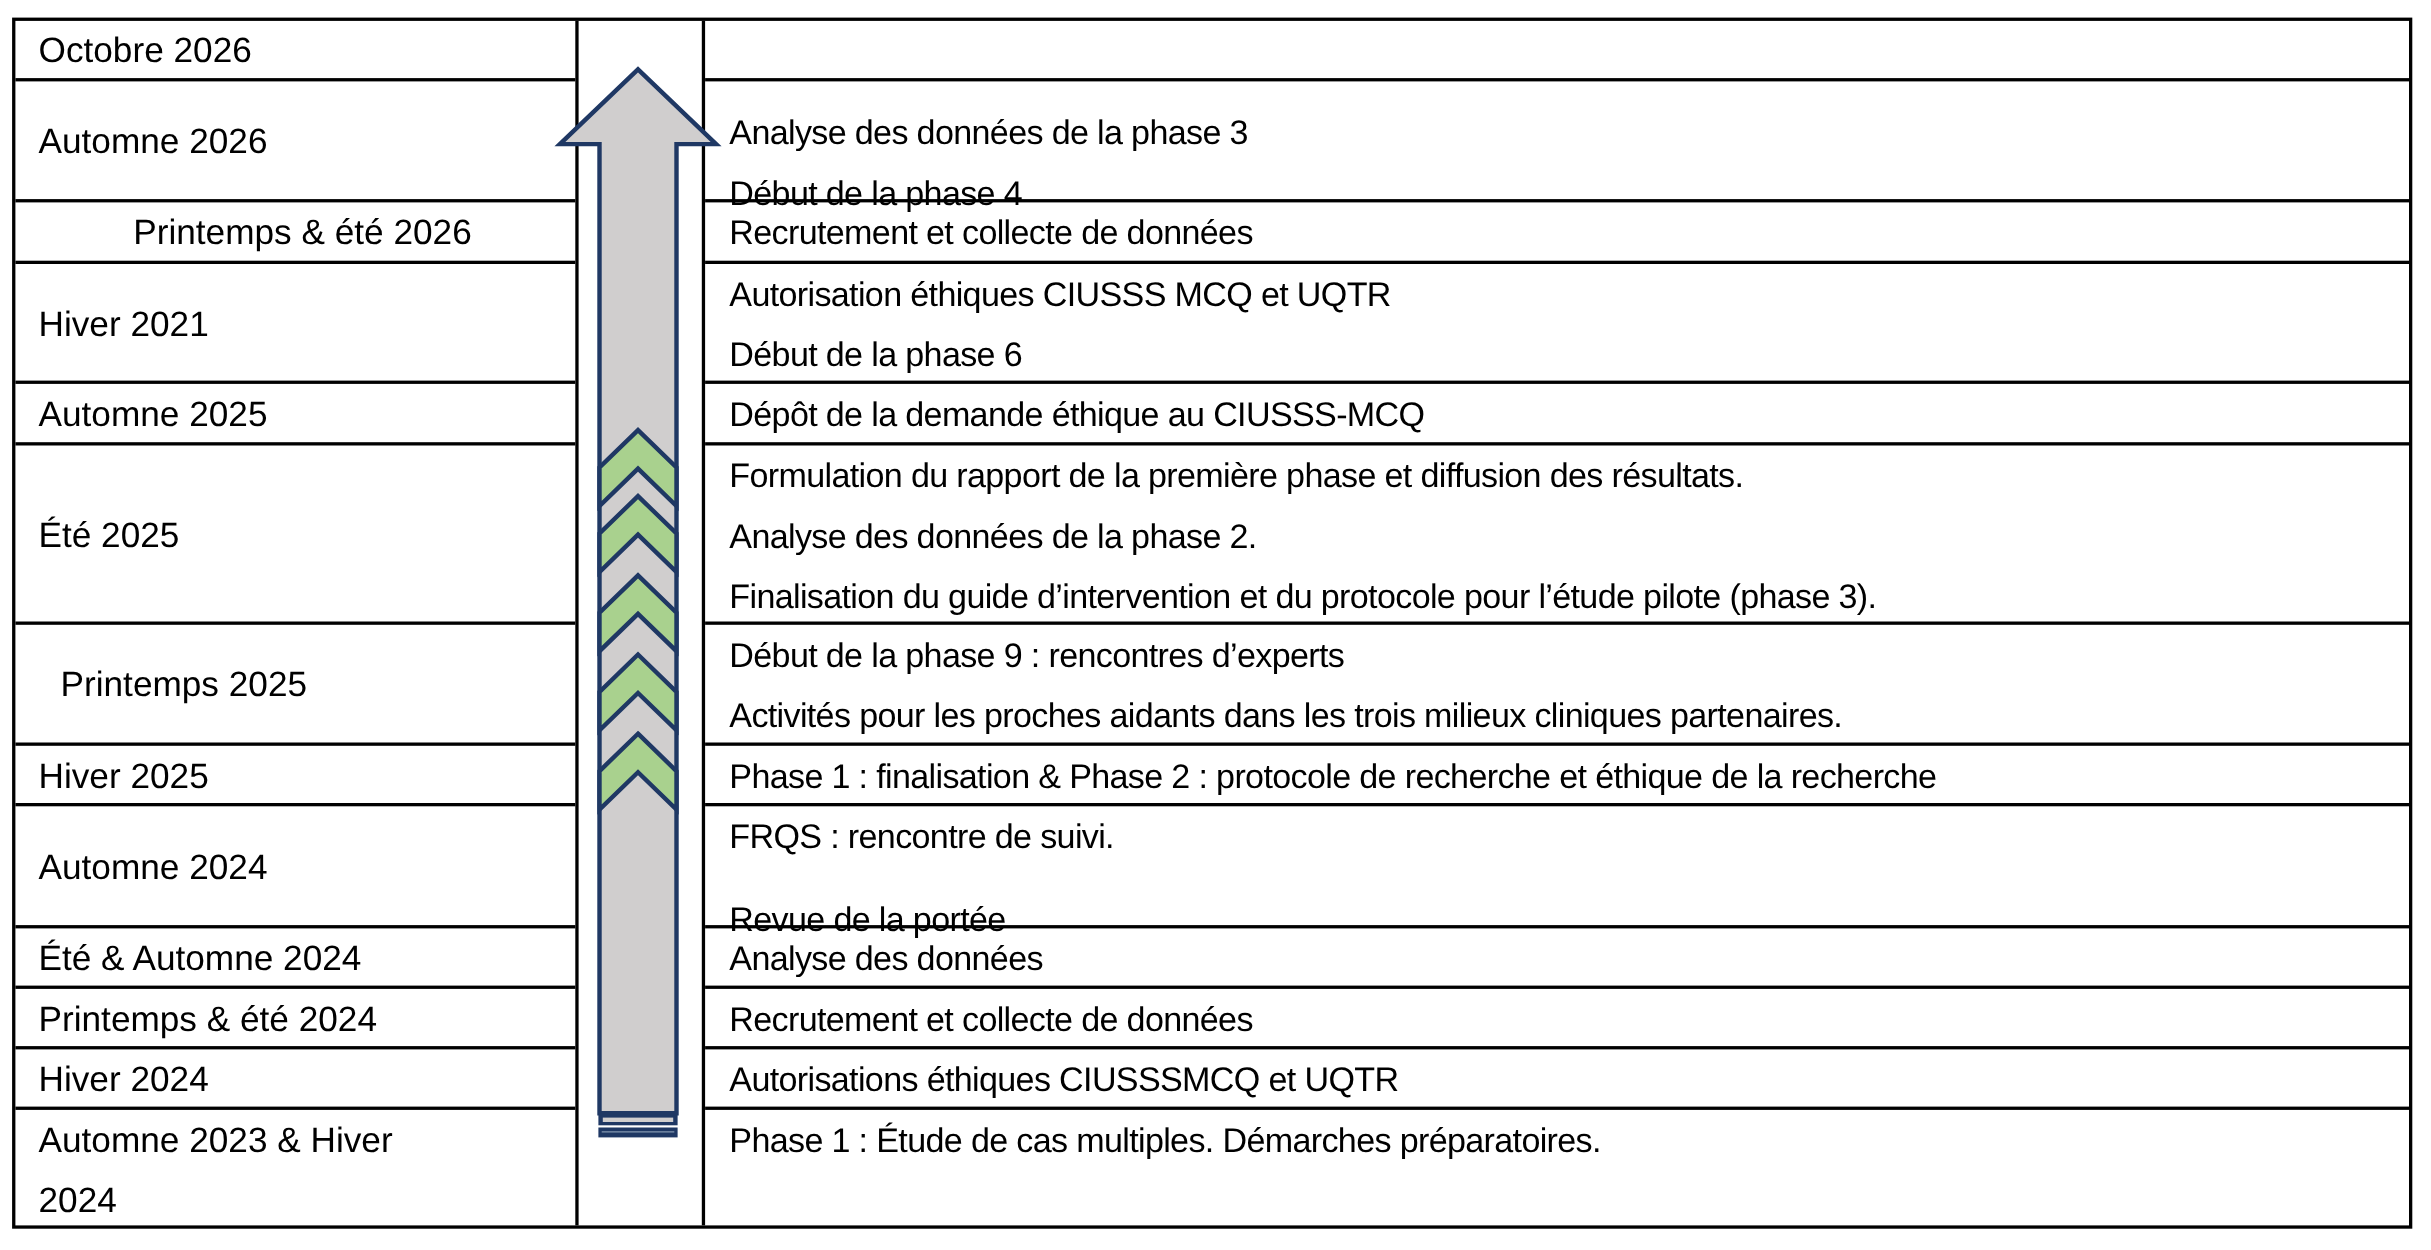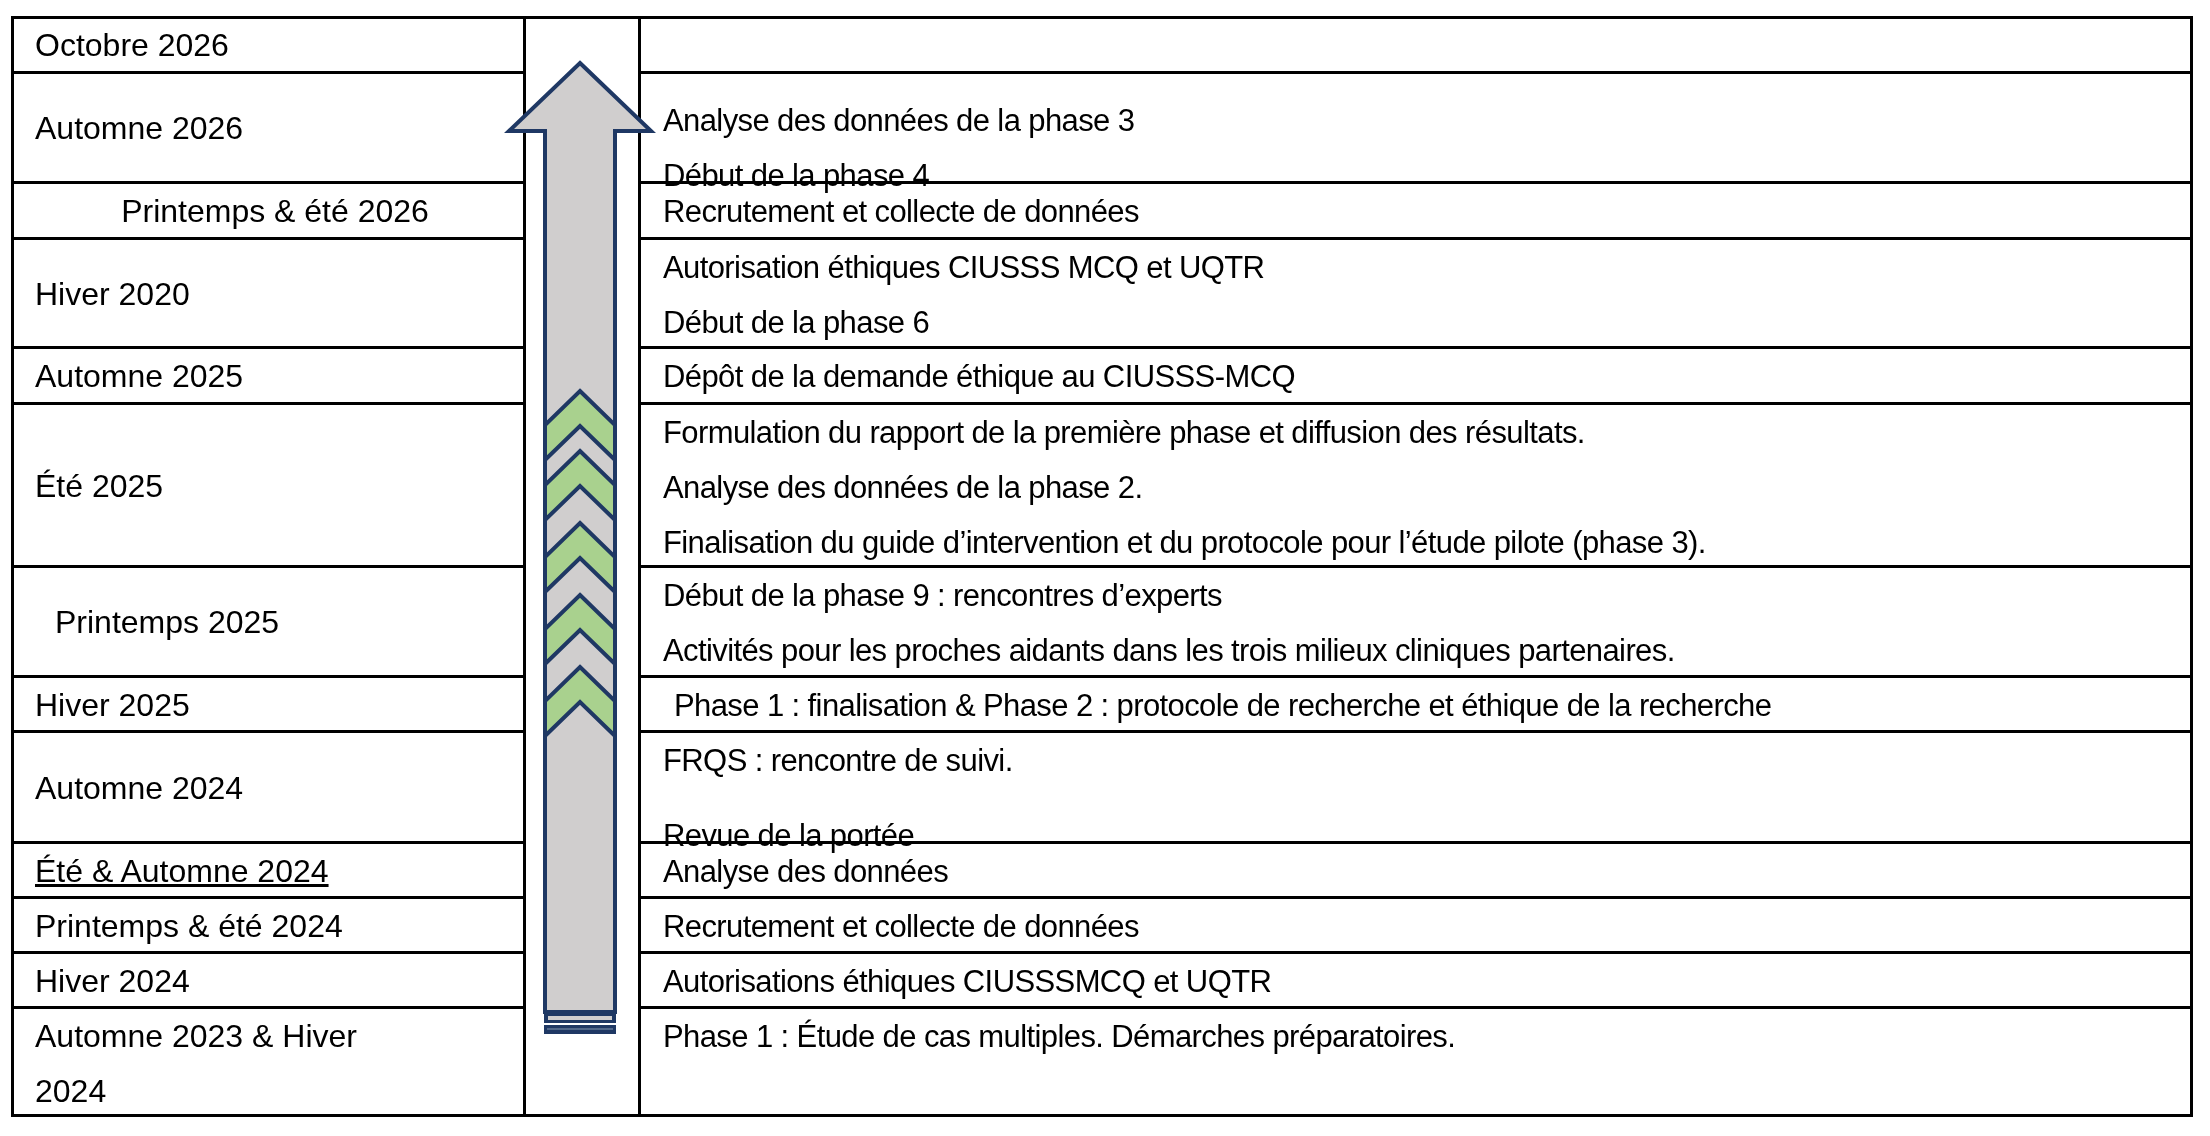--- a/index.html
+++ b/index.html
@@ -119,21 +119,21 @@
   </div>
 
   <div class="cell-left" style="top: 166px; height: 53px; text-align: center;">
     <span>Printemps &amp; été 2026</span>
   </div>
   <div class="cell-right" style="top: 165px; height: 53px;">
     <span>Recrutement et collecte de données</span>
   </div>
 
   <div class="cell-left" style="top: 222px; height: 106px;">
-    <span>Hiver 2020</span>
+    <span>Hiver 2021</span>
   </div>
   <div class="cell-right" style="top: 221px; height: 106px;">
     <span>Autorisation éthiques CIUSSS MCQ et UQTR</span>
     <span>Début de la phase 6</span>
   </div>
 
   <div class="cell-left" style="top: 331px; height: 53px;">
     <span>Automne 2025</span>
   </div>
   <div class="cell-right" style="top: 330px; height: 53px;">
@@ -153,33 +153,33 @@
     <span>Printemps 2025</span>
   </div>
   <div class="cell-right" style="top: 549px; height: 107px;">
     <span>Début de la phase 9 : rencontres d’experts</span>
     <span>Activités pour les proches aidants dans les trois milieux cliniques partenaires.</span>
   </div>
 
   <div class="cell-left" style="top: 660px; height: 52px;">
     <span>Hiver 2025</span>
   </div>
-  <div class="cell-right" style="top: 659px; height: 48px; margin-left: 11px;">
+  <div class="cell-right" style="top: 659px; height: 48px;">
     <span>Phase 1 : finalisation &amp; Phase 2 : protocole de recherche et éthique de la recherche</span>
   </div>
 
   <div class="cell-left" style="top: 715px; height: 108px;">
     <span>Automne 2024</span>
   </div>
   <div class="cell-right" style="top: 714px; height: 108px; gap: 20px;">
     <span>FRQS : rencontre de suivi.</span>
     <span>Revue de la portée</span>
   </div>
 
-  <div class="cell-left" style="top: 826px; height: 52px; text-decoration: underline;">
+  <div class="cell-left" style="top: 826px; height: 52px;">
     <span>Été &amp; Automne 2024</span>
   </div>
   <div class="cell-right" style="top: 825px; height: 52px;">
     <span>Analyse des données</span>
   </div>
 
   <div class="cell-left" style="top: 881px; height: 52px;">
     <span>Printemps &amp; été 2024</span>
   </div>
   <div class="cell-right" style="top: 880px; height: 52px;">

